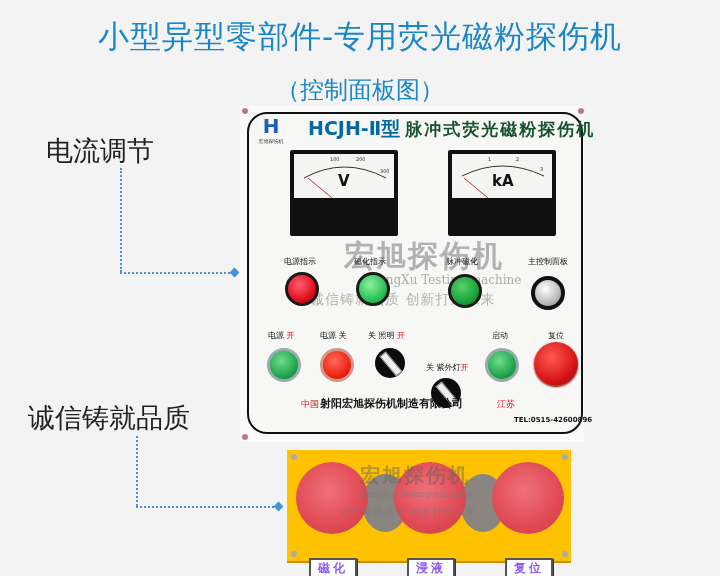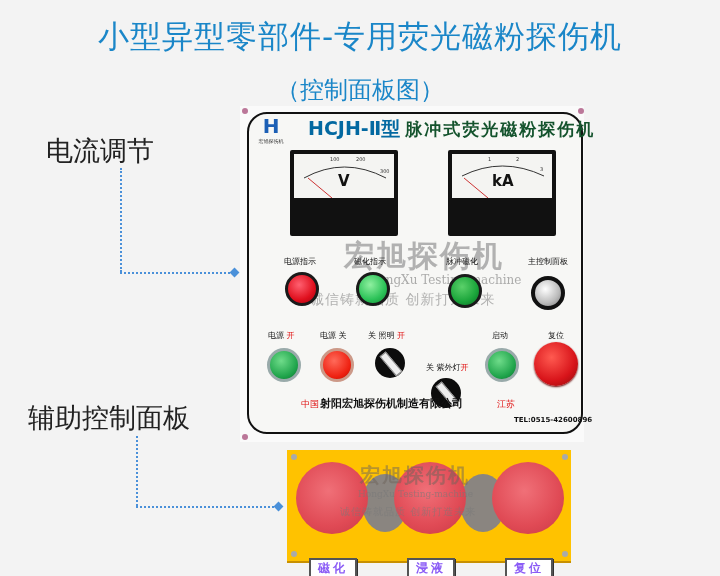--- a/index.html
+++ b/index.html
@@ -73,21 +73,21 @@
 <body>
 
 <div class="abs title">小型异型零部件-专用荧光磁粉探伤机</div>
 <div class="abs subtitle">（控制面板图）</div>
 
 <div class="abs side-label" style="left:46px; top:133px;">电流调节</div>
 <div class="abs dot-v" style="left:120px; top:168px; height:104px;"></div>
 <div class="abs dot-h" style="left:120px; top:272px; height:0; width:114px;"></div>
 <div class="abs diamond" style="left:231px; top:269px;"></div>
 
-<div class="abs side-label" style="left:28px; top:400px;">辅助控制面板</div>
+<div class="abs side-label" style="left:28px; top:400px;">诚信铸就品质</div>
 <div class="abs dot-v" style="left:136px; top:436px; height:70px;"></div>
 <div class="abs dot-h" style="left:136px; top:506px; width:142px;"></div>
 <div class="abs diamond" style="left:275px; top:503px;"></div>
 
 <div class="abs panel-bg"></div>
 <div class="abs screw" style="left:242px; top:108px;"></div>
 <div class="abs screw" style="left:578px; top:108px;"></div>
 <div class="abs screw" style="left:242px; top:434px;"></div>
 <div class="abs panel"></div>
 

